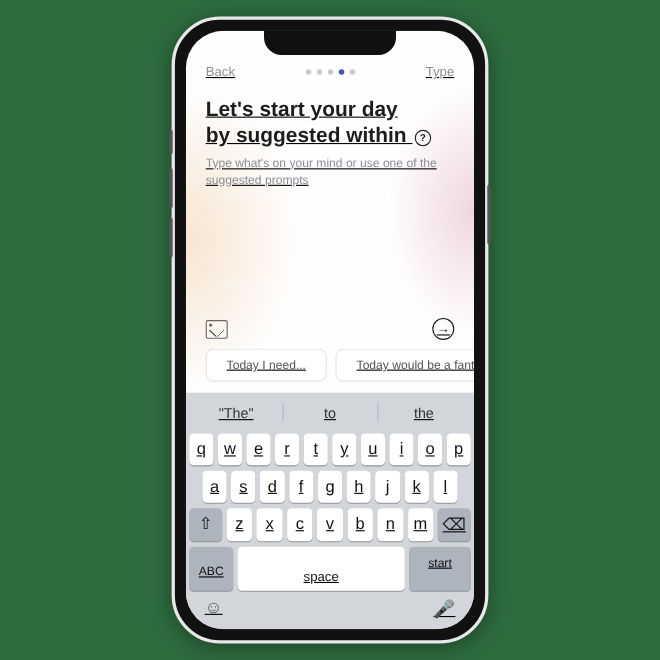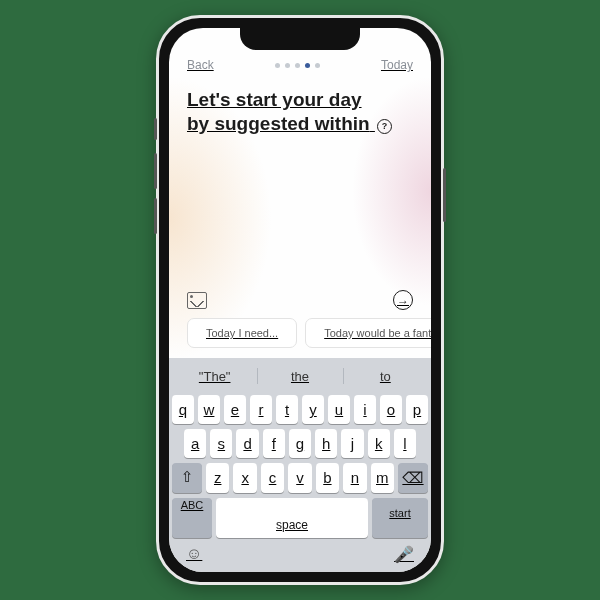--- a/index.html
+++ b/index.html
@@ -97,21 +97,21 @@
   .sug+.sug::before{content:"";position:absolute;left:0;top:6px;bottom:6px;width:1px;background:#B3B8BF;}
   .row{display:flex;gap:4px;justify-content:center;}
   .key{
     background:var(--key-bg);border-radius:4px;text-align:center;
     font-size:15px;color:#111;box-shadow:0 1px 0 rgba(0,0,0,0.3);
     flex:1;padding:6px 0;
   }
   .row2{padding:0 12px;}
   .key.dark{background:var(--key-dark);}
   .key.wide{flex:0 0 30px;}
-  .key.abc{flex:0 0 40px;font-size:11px;padding-top:1px;}
+  .key.abc{flex:0 0 40px;font-size:11px;padding-top:17px;}
   .key.ret{flex:0 0 56px;font-size:11px;padding-top:9px;}
   .key.space{flex:1;font-size:12px;padding-top:20px;text-align:center;}
   .bottombar{display:flex;justify-content:space-between;padding:2px 14px 0 14px;font-size:16px;color:#555;}
   .shift{display:inline-block;transform:translateY(-1px);}
 </style>
 </head>
 <body>
 
 <div class="phone">
   <div class="btn-side btn-l1"></div>
@@ -124,50 +124,51 @@
 
     <div class="topbar">
       <span>Back</span>
       <div class="dots">
         <span class="dot"></span>
         <span class="dot"></span>
         <span class="dot"></span>
         <span class="dot on"></span>
         <span class="dot"></span>
       </div>
-      <span>Today</span>
+      <span>Type</span>
     </div>
 
     <div class="content">
       <div class="title">
         <span>Let's start your day</span><br>
         <span>by suggested within</span>
         <span class="help">?</span>
       </div>
+      <div class="subtitle">Type what's on your mind or use one of the suggested prompts</div>
     </div>
 
     <div class="spacer"></div>
 
     <div class="actionrow">
       <div class="img-icon"></div>
       <div class="arrow-circle">
         <span>→</span>
       </div>
     </div>
 
     <div class="chips">
       <div class="chip">Today I need...</div>
       <div class="chip">Today would be a fantastic</div>
     </div>
 
     <div class="kb">
       <div class="suggest">
         <div class="sug">"The"</div>
+        <div class="sug">to</div>
         <div class="sug">the</div>
-        <div class="sug">to</div>
       </div>
       <div class="row">
         <div class="key">q</div>
         <div class="key">w</div>
         <div class="key">e</div>
         <div class="key">r</div>
         <div class="key">t</div>
         <div class="key">y</div>
         <div class="key">u</div>
         <div class="key">i</div>

